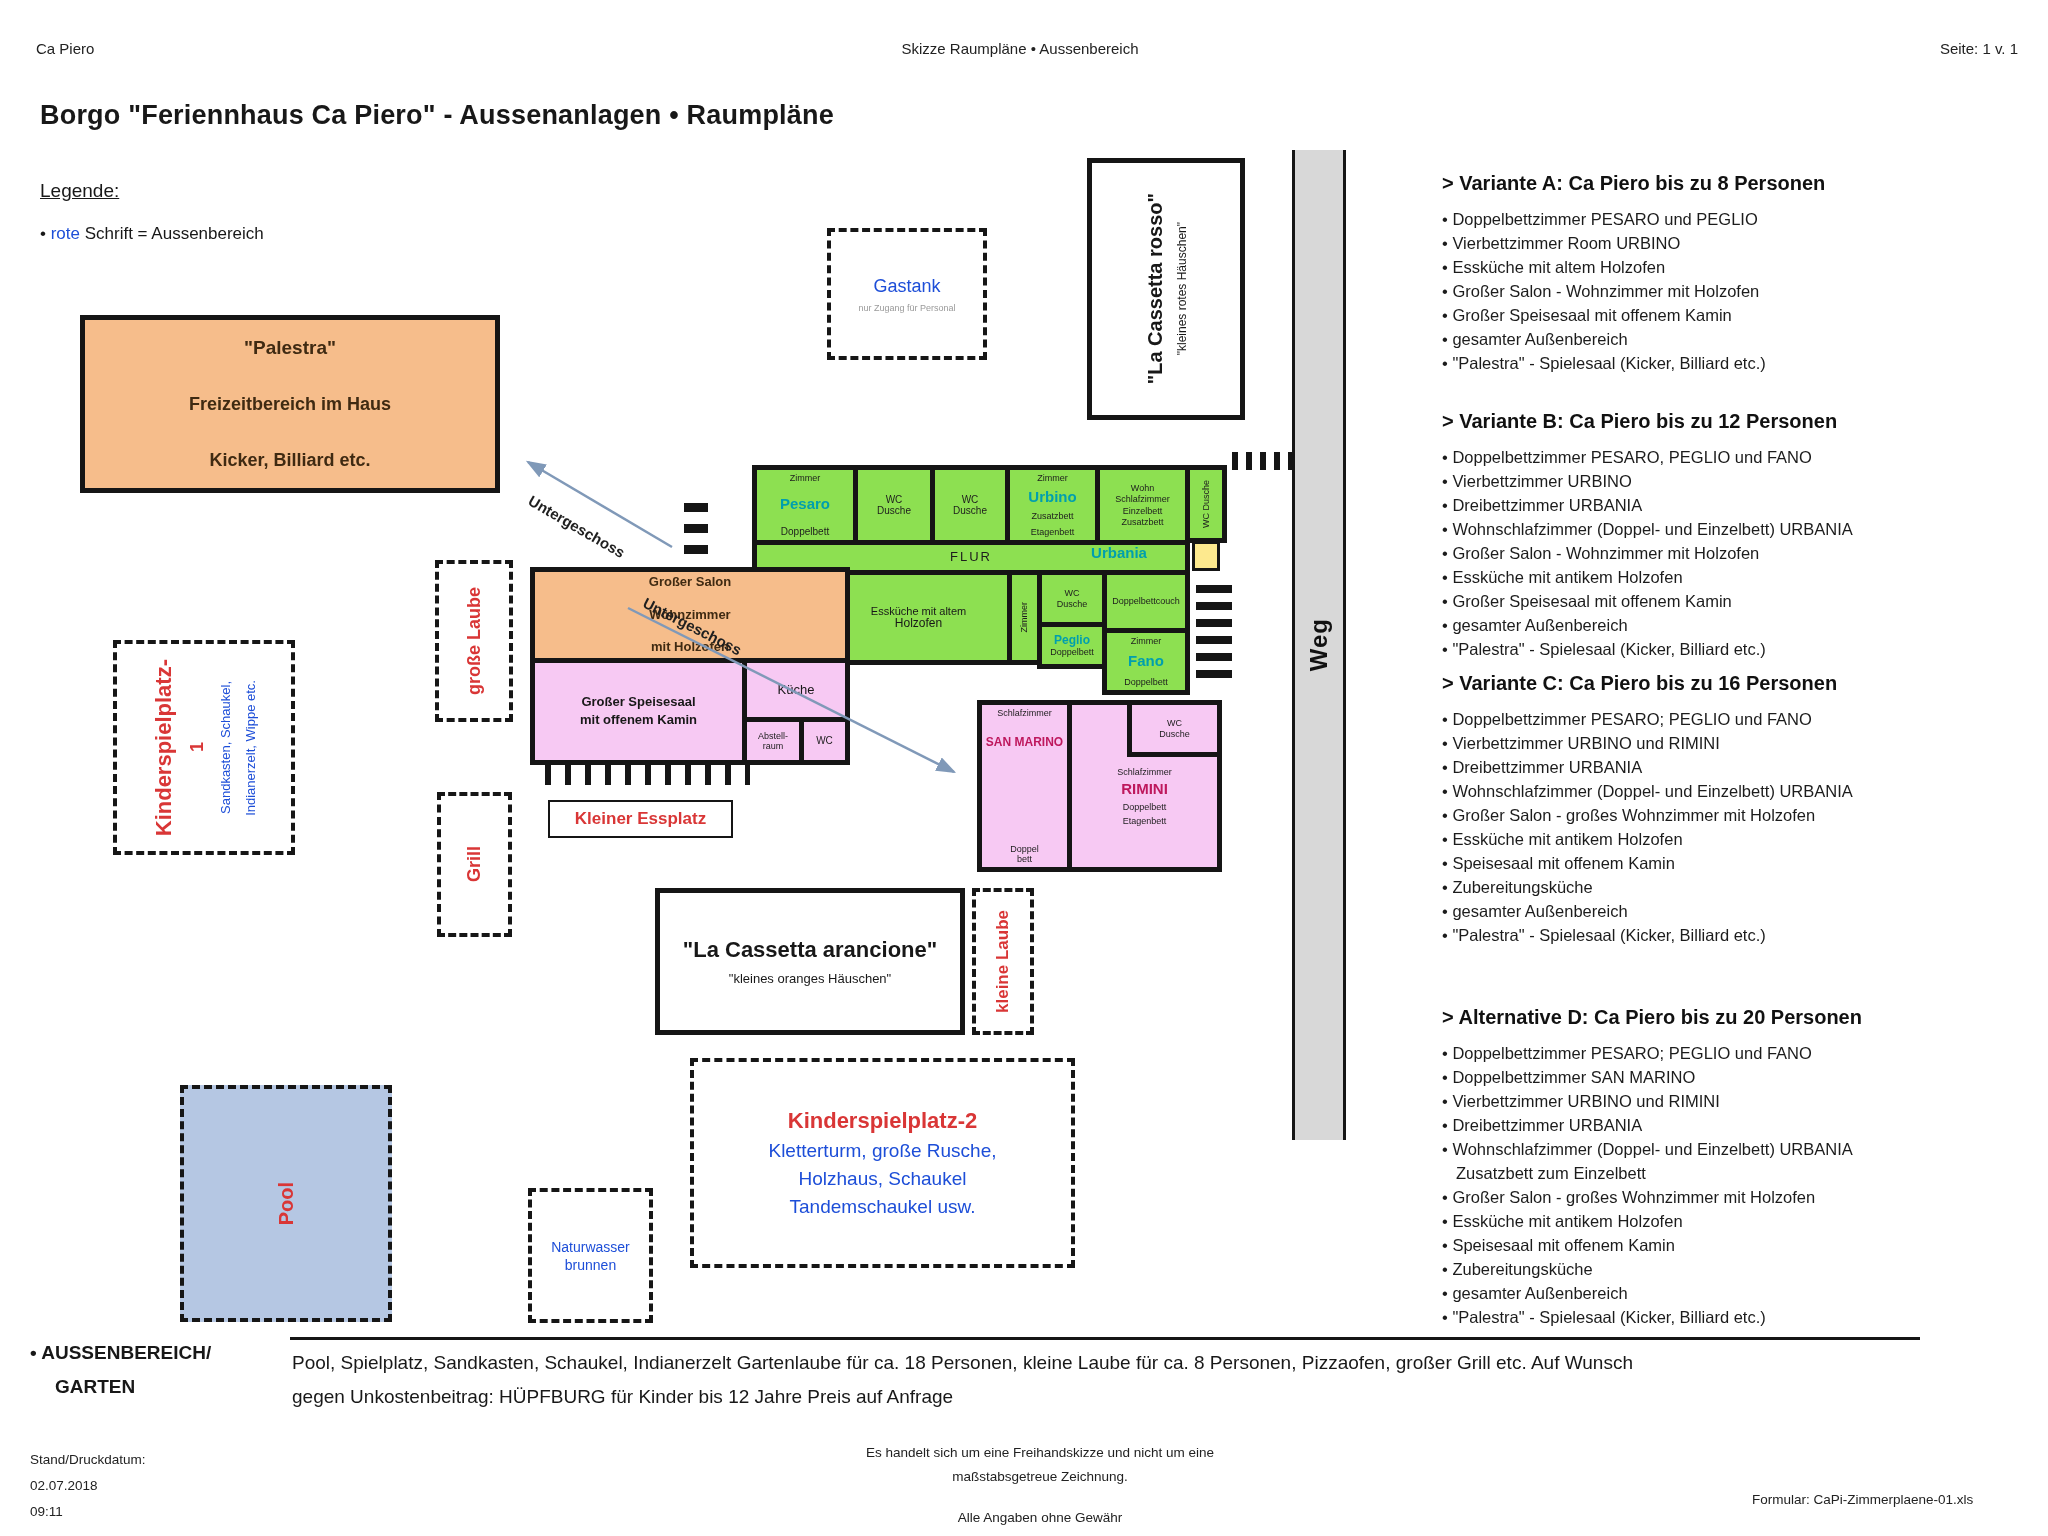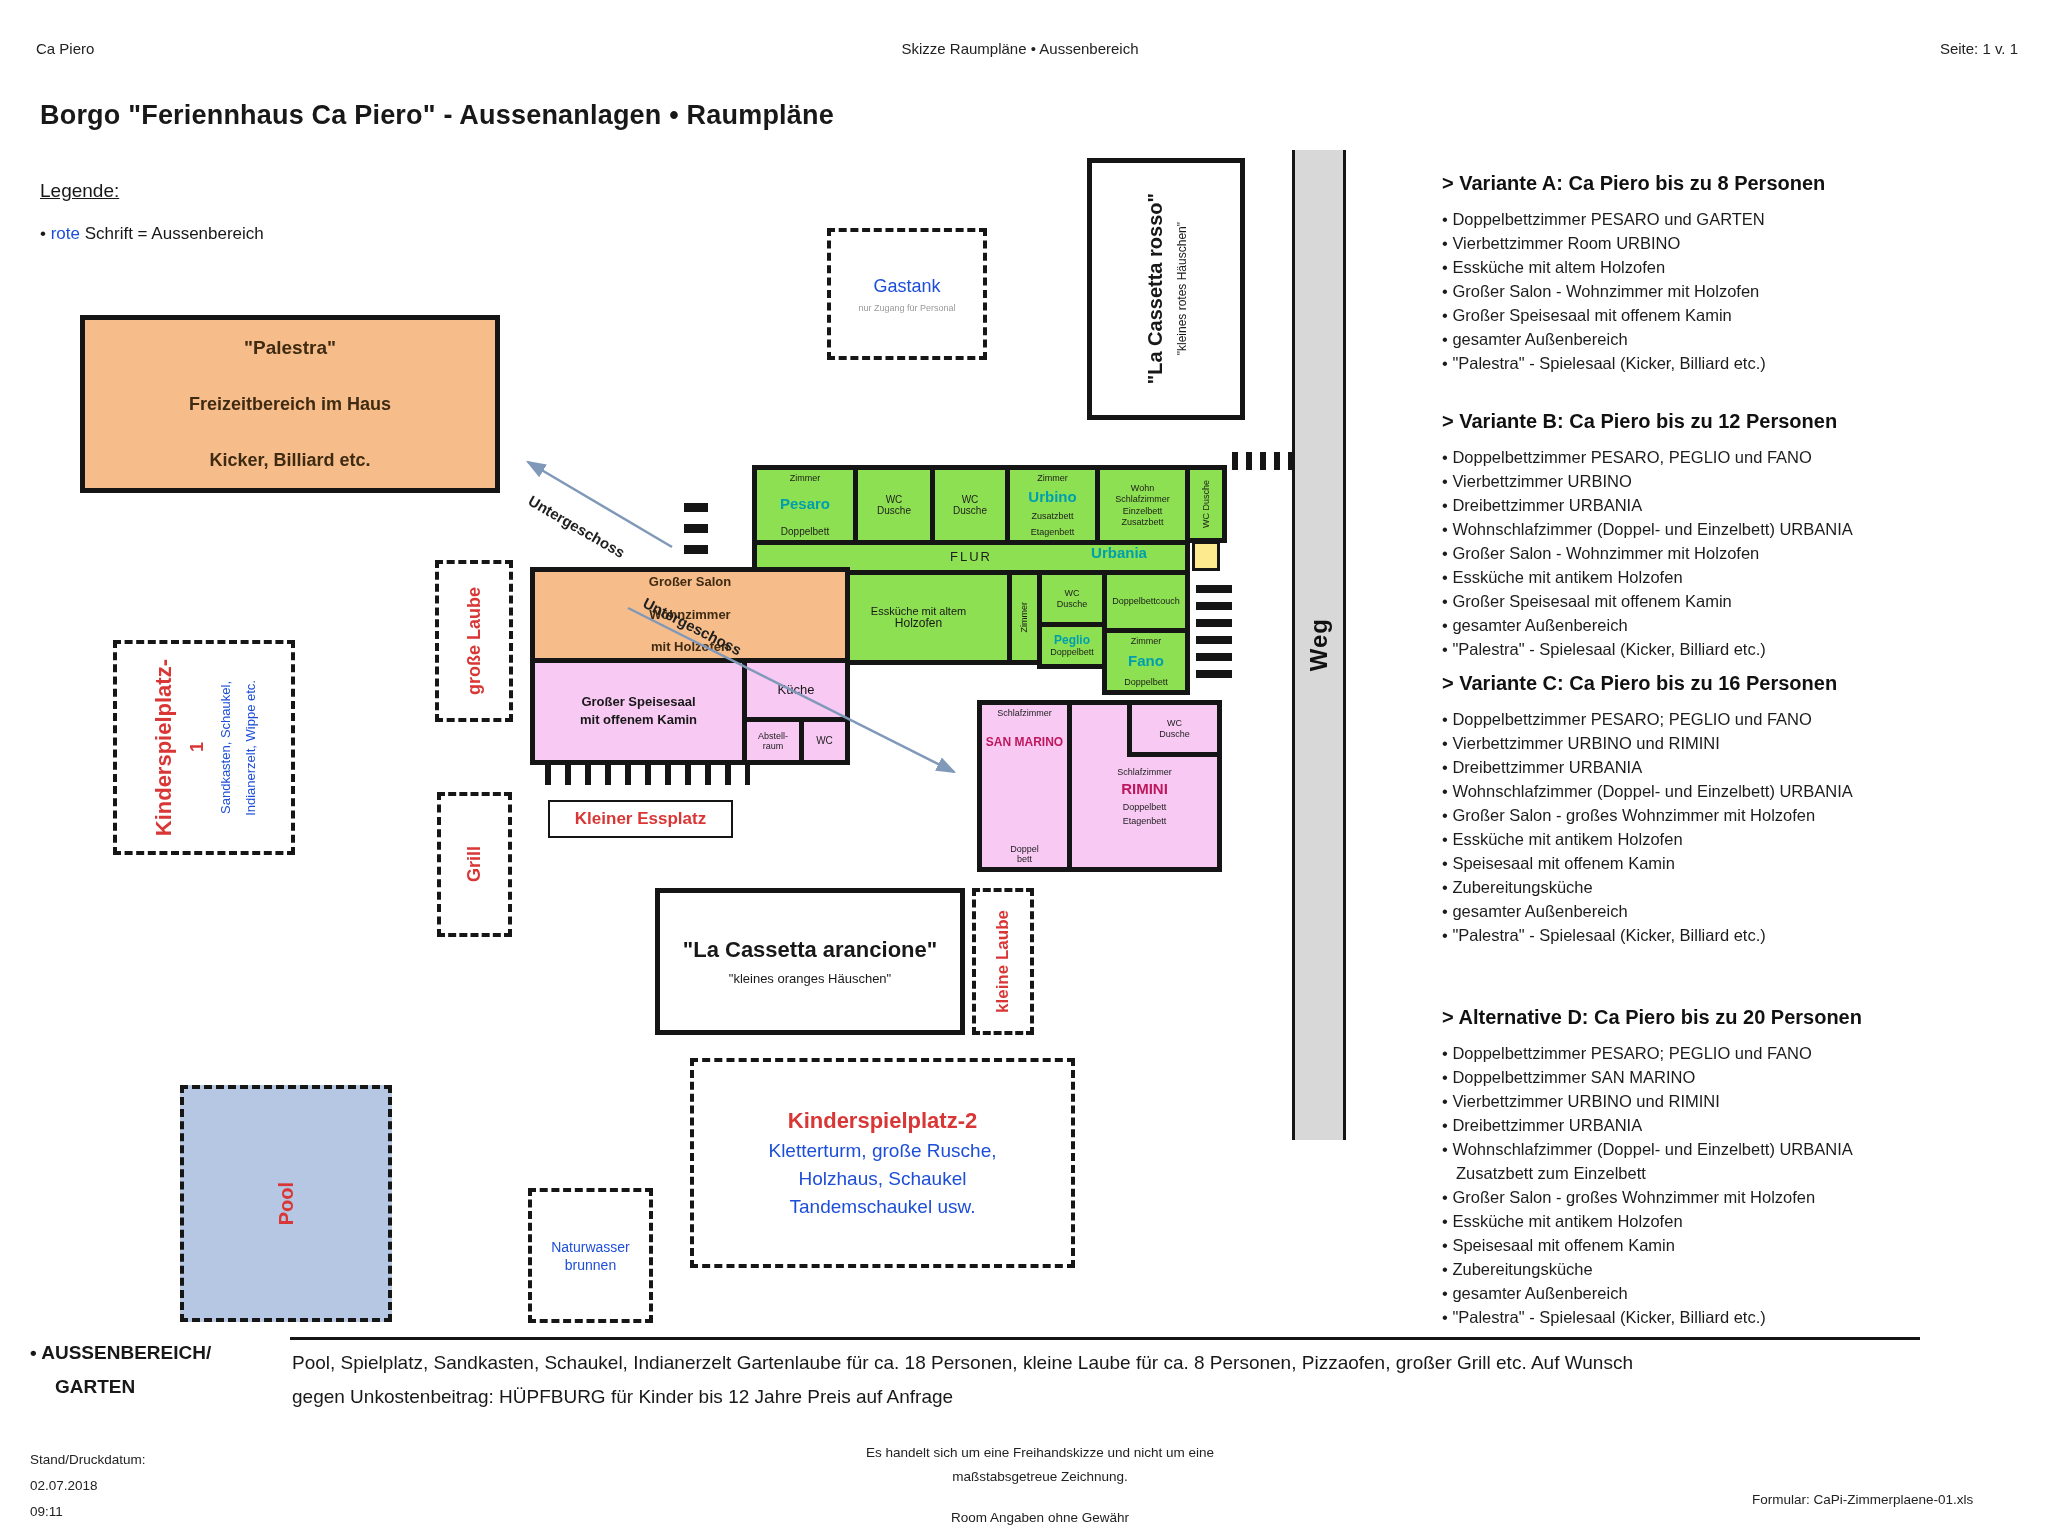--- a/index.html
+++ b/index.html
@@ -254,21 +254,21 @@
   </div>
 
   <div class="dashbox" style="left:528px;top:1188px;width:125px;height:135px;flex-direction:column;gap:2px">
     <span class="red" style="font-size:14px">Naturwasser</span>
     <span class="red" style="font-size:14px">brunnen</span>
   </div>
 
   <div class="variant" style="top:172px">
     <h3>&gt; Variante A: Ca Piero bis zu 8 Personen</h3>
     <ul>
-      <li>Doppelbettzimmer PESARO und GARTEN</li>
+      <li>Doppelbettzimmer PESARO und PEGLIO</li>
       <li>Vierbettzimmer Room URBINO</li>
       <li>Essküche mit altem Holzofen</li>
       <li>Großer Salon - Wohnzimmer mit Holzofen</li>
       <li>Großer Speisesaal mit offenem Kamin</li>
       <li>gesamter Außenbereich</li>
       <li>"Palestra" - Spielesaal (Kicker, Billiard etc.)</li>
     </ul>
   </div>
 
   <div class="variant" style="top:410px">
@@ -324,16 +324,16 @@
   <div class="abs botlbl" style="top:1342px">• AUSSENBEREICH/</div>
   <div class="abs botlbl" style="top:1376px;left:55px">GARTEN</div>
   <div class="abs bottext" style="top:1346px">Pool, Spielplatz, Sandkasten, Schaukel, Indianerzelt  Gartenlaube für ca. 18 Personen, kleine Laube für  ca. 8 Personen, Pizzaofen, großer Grill etc. Auf Wunsch</div>
   <div class="abs bottext" style="top:1380px">gegen Unkostenbeitrag:  HÜPFBURG für Kinder bis 12 Jahre Preis auf Anfrage</div>
 
   <div class="abs foot" style="left:30px;top:1452px">Stand/Druckdatum:</div>
   <div class="abs foot" style="left:30px;top:1478px">02.07.2018</div>
   <div class="abs foot" style="left:30px;top:1504px">09:11</div>
   <div class="abs foot center" style="left:820px;top:1445px;width:440px">Es handelt  sich um eine Freihandskizze und nicht um eine</div>
   <div class="abs foot center" style="left:820px;top:1469px;width:440px">maßstabsgetreue Zeichnung.</div>
-  <div class="abs foot center" style="left:820px;top:1510px;width:440px">Room Angaben ohne Gewähr</div>
+  <div class="abs foot center" style="left:820px;top:1510px;width:440px">Alle Angaben ohne Gewähr</div>
   <div class="abs foot" style="left:1752px;top:1492px">Formular: CaPi-Zimmerplaene-01.xls</div>
 
 </div>
 
 </body></html>

